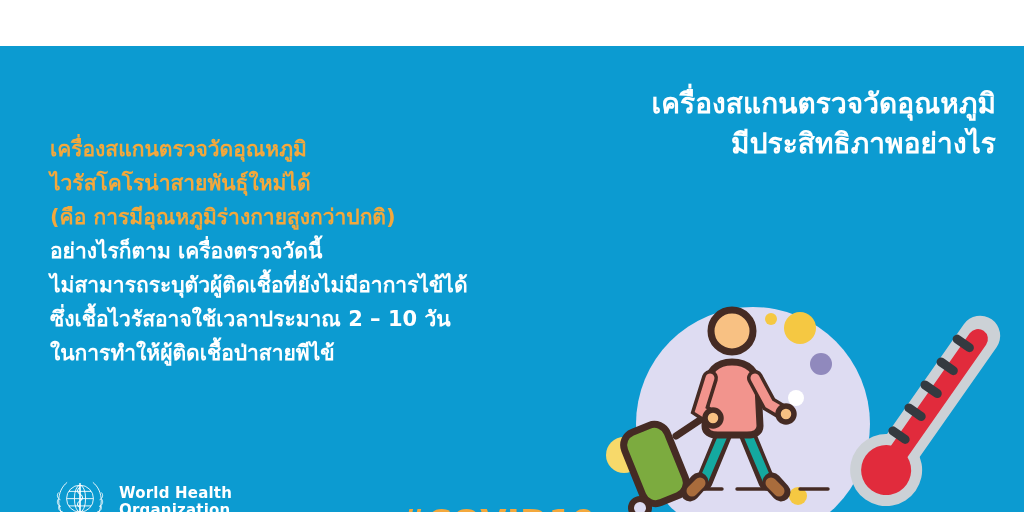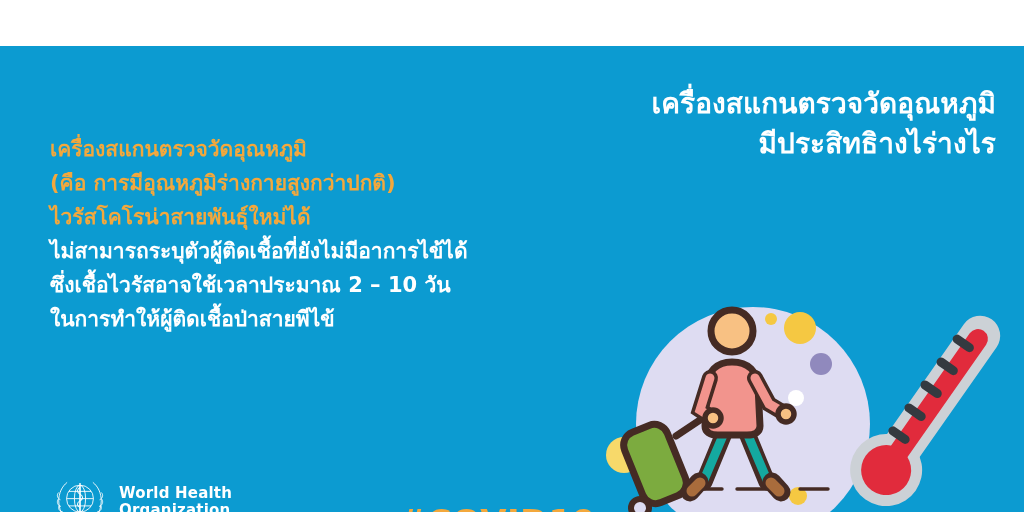--- a/index.html
+++ b/index.html
@@ -88,27 +88,28 @@
   }
   .art svg { display: block; width: 100%; height: 100%; }
 </style>
 </head>
 <body>
 
 <div id="poster">
 
   <div class="headline">
     <span class="hl-line">เครื่องสแกนตรวจวัดอุณหภูมิ</span>
-    <span class="hl-line">มีประสิทธิางไร่างไร</span>
+    <span class="hl-line">มีประสิทธิภาพอย่างไร</span>
   </div>
 
   <div class="bodycopy">
     <span class="bl accent">เครื่องสแกนตรวจวัดอุณหภูมิ</span>
+    <span class="bl accent">ไวรัสโคโรน่าสายพันธุ์ใหม่ได้</span>
     <span class="bl accent">(คือ  การมีอุณหภูมิร่างกายสูงกว่าปกติ)</span>
-    <span class="bl accent">ไวรัสโคโรน่าสายพันธุ์ใหม่ได้</span>
+    <span class="bl plain">อย่างไรก็ตาม เครื่องตรวจวัดนี้</span>
     <span class="bl plain">ไม่สามารถระบุตัวผู้ติดเชื้อที่ยังไม่มีอาการไข้ได้</span>
     <span class="bl plain">ซึ่งเชื้อไวรัสอาจใช้เวลาประมาณ 2 – 10 วัน</span>
     <span class="bl plain">ในการทำให้ผู้ติดเชื้อป่าสายพีไข้</span>
   </div>
 
   <div class="who-logo">
     <svg class="who-mark" viewBox="0 0 100 100">
       <g fill="none" stroke="#ffffff" stroke-width="1.6">
 
         <path d="M50 94 C26 88 12 70 12 48 C12 34 18 22 27 15"></path>

